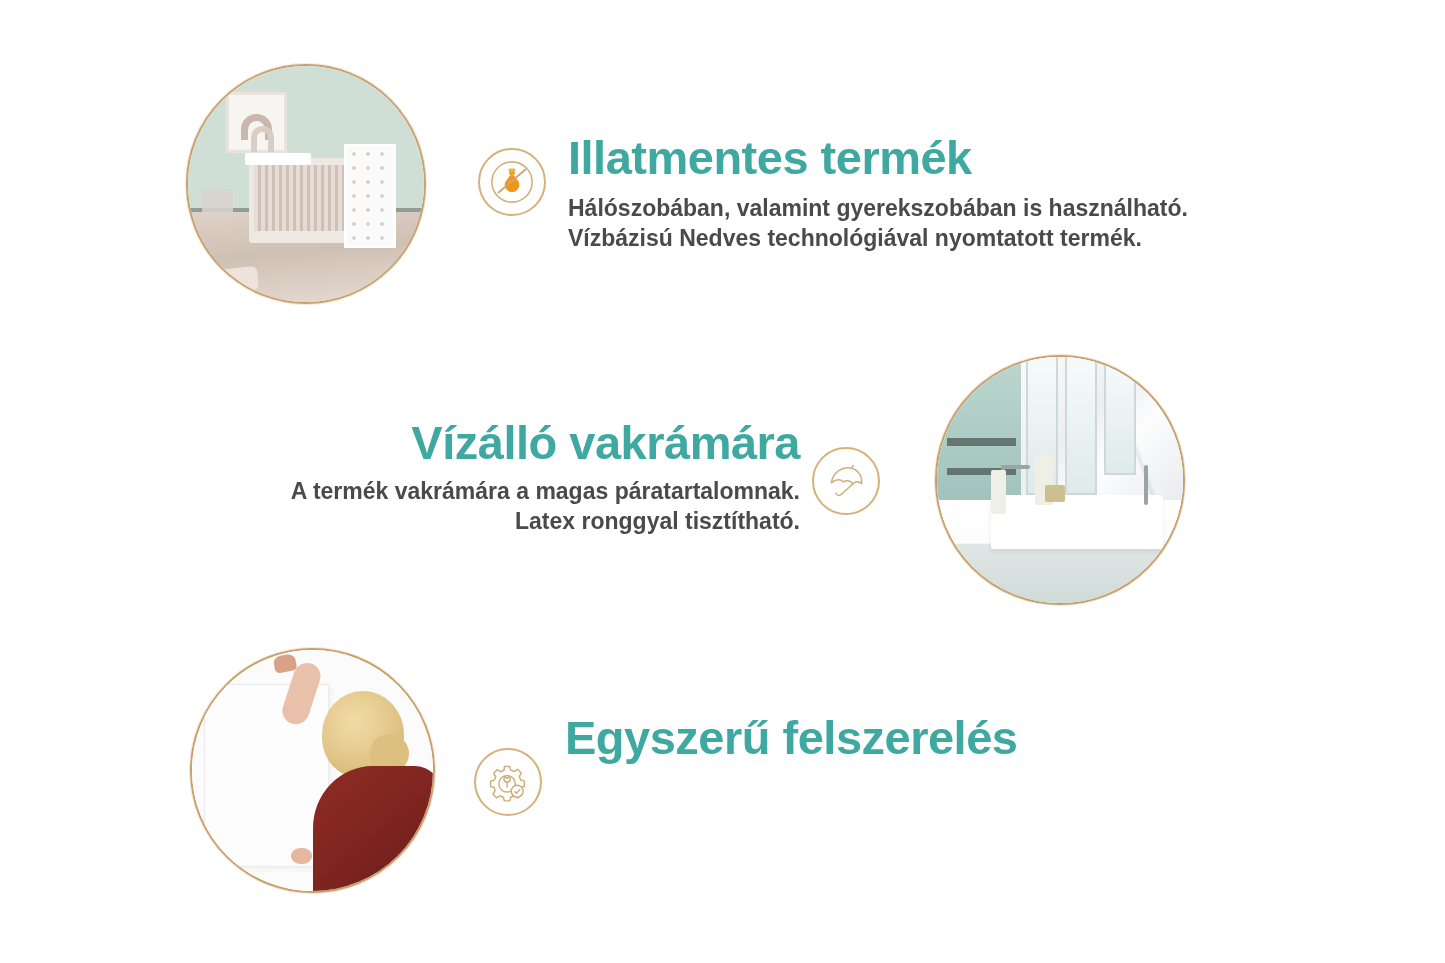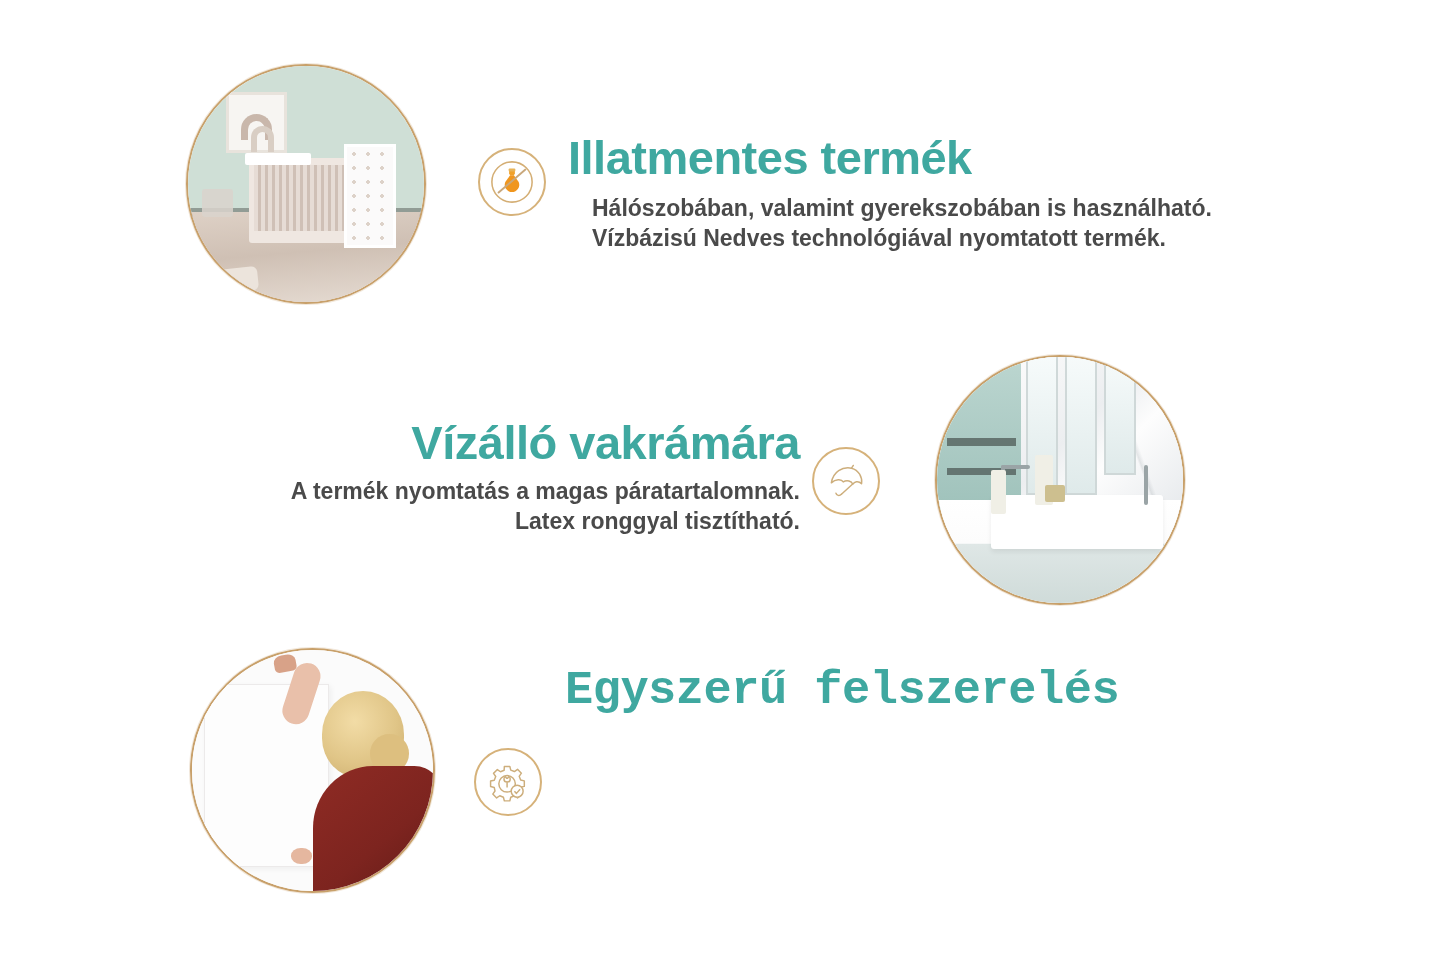--- a/index.html
+++ b/index.html
@@ -159,21 +159,21 @@
         <circle cx="24" cy="24" r="21" fill="none" stroke="#d4ae74" stroke-width="1.6"></circle>
         <path d="M21 11h6v4l-1 2h-4l-1-2z" fill="#f0a12a"></path>
         <rect x="20.5" y="10" width="7" height="3" rx="1" fill="#e8b458"></rect>
         <path d="M22 17h4l5 7a7.6 7.6 0 1 1-14 0z" fill="#f0961e"></path>
         <path d="M10 35 L38 11" stroke="#c9a87c" stroke-width="2" stroke-linecap="round" fill="none"></path>
       </svg>
     </div>
 
     <div class="txt" style="left:568px; top:120px;">
       <div class="heading">Illatmentes termék</div>
-      <div style="margin-top:8px;margin-left:24px;">
+      <div style="margin-top:8px;">
         <div class="body-line">Hálószobában, valamint gyerekszobában is használható.</div>
         <div class="body-line">Vízbázisú Nedves technológiával nyomtatott termék.</div>
       </div>
     </div>
   </div>
 
   <div class="feature">
 
     <div class="photo" style="left:935px; top:355px; width:250px; height:250px;">
       <div class="scene sc-bath">
@@ -202,21 +202,21 @@
           <path d="M31 27.5 L19 38.5"></path>
           <path d="M19 38.5 c-2 2 -5.5 1.5 -6 -1.2"></path>
           <path d="M30 10 l2 -3"></path>
         </g>
       </svg>
     </div>
 
     <div class="txt align-right" style="left:160px; top:405px; width:640px;">
       <div class="heading">Vízálló vakrámára</div>
       <div style="margin-top:6px;">
-        <div class="body-line">A termék nyomtatás a magas páratartalomnak.</div>
+        <div class="body-line">A termék vakrámára a magas páratartalomnak.</div>
         <div class="body-line">Latex ronggyal tisztítható.</div>
       </div>
     </div>
   </div>
 
   <div class="feature">
 
     <div class="photo" style="left:190px; top:648px; width:245px; height:245px;">
       <div class="scene sc-hang">
         <div class="canvas"></div>
@@ -234,18 +234,18 @@
         <g fill="none" stroke="#cdae7c" stroke-width="1.6" stroke-linejoin="round">
           <path d="M20 7h6l1 4 4 1.6 3.4-2.4 4.2 4.2-2.4 3.4 1.6 4 4 1v6l-4 1-1.6 4 2.4 3.4-4.2 4.2-3.4-2.4-4 1.6-1 4h-6l-1-4-4-1.6-3.4 2.4-4.2-4.2 2.4-3.4L9 30l-4-1v-6l4-1 1.6-4-2.4-3.4 4.2-4.2 3.4 2.4 4-1.6z"></path>
           <circle cx="23" cy="26" r="9"></circle>
           <path d="M23 30v-6m0 0c-2 0-3.4-1.5-3.4-3.4 0-1.1.5-2 1.3-2.6l1.6 1.9h1l1.6-1.9c.8.6 1.3 1.5 1.3 2.6C26.4 22.5 25 24 23 24z"></path>
           <circle cx="34" cy="34" r="6.5" fill="#fff"></circle>
           <path d="M31 34.2l2.2 2.2 4-4.6"></path>
         </g>
       </svg>
     </div>
 
-    <div class="txt" style="left:565px; top:653px;font-family:Liberation Mono, monospace;">
+    <div class="txt" style="left:565px; top:700px;">
       <div class="heading">Egyszerű felszerelés</div>
     </div>
   </div>
 
 </div>
 
 </body></html>

